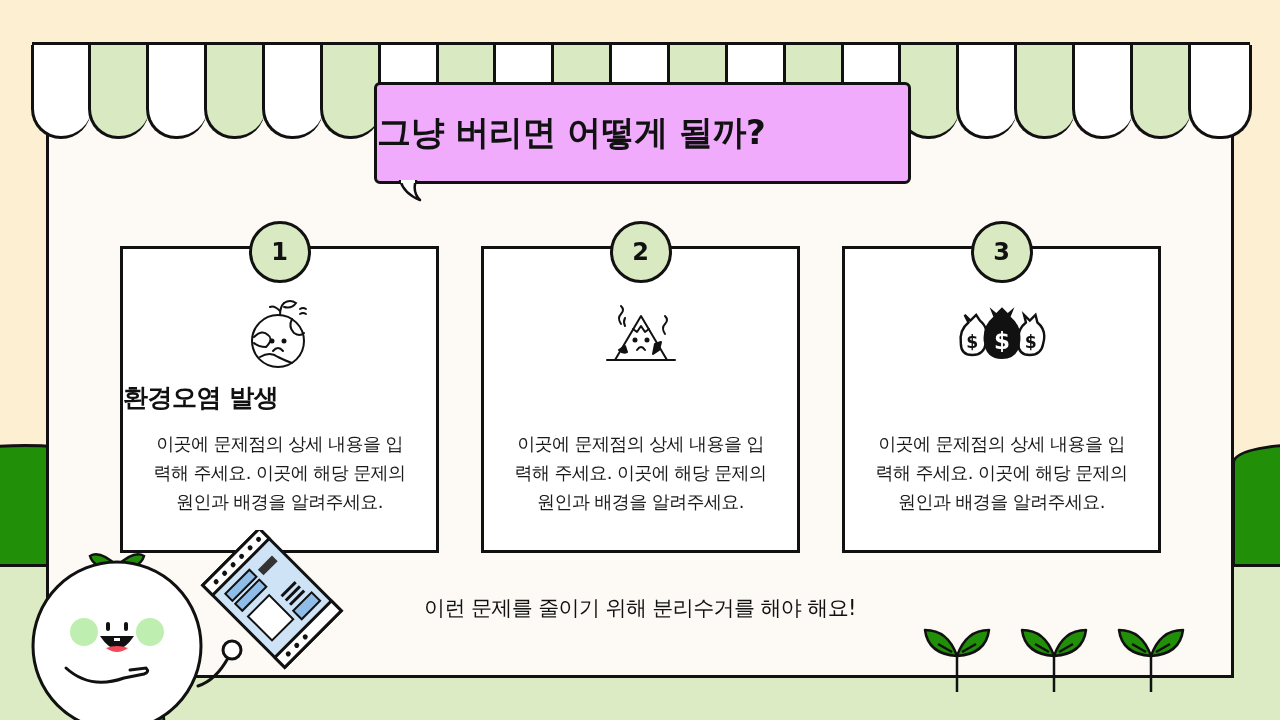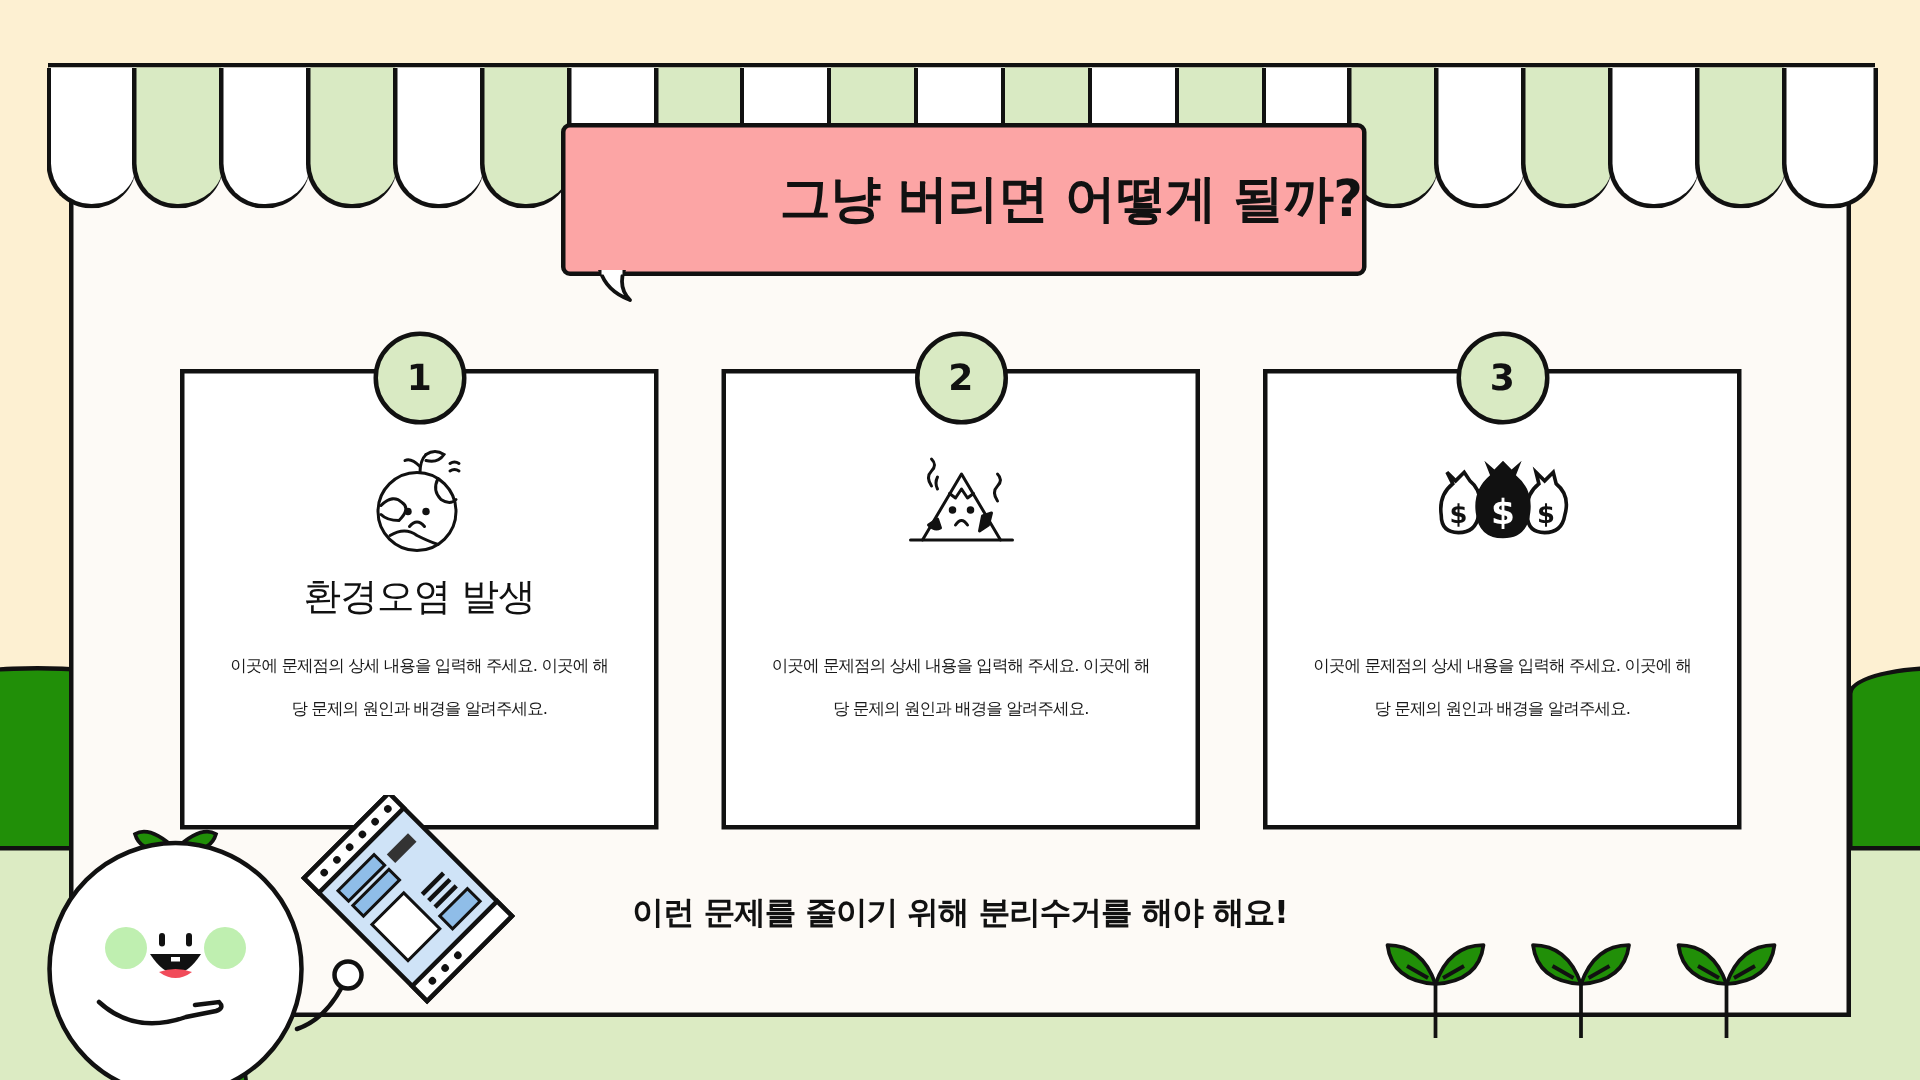--- a/index.html
+++ b/index.html
@@ -33,22 +33,22 @@
     border-bottom: 3px solid #111; border-right: 0;
     border-radius: 0 0 30px 30px / 0 0 30px 30px;
     margin-left: -1.5px; margin-right: -1.5px;
   }
   .awning-stripe:last-child { border-right: 3px solid #111; }
   .awning-stripe.white { background: #ffffff; }
   .awning-stripe.green { background: #d9eac3; }
 
   .bubble {
     position: absolute; left: 374px; top: 82px; width: 537px; height: 102px;
-    background: #fca5a5; border: 3px solid #111; border-radius: 6px;
-    display: flex; align-items: center; justify-content: flex-end;
+    background: #f0abfc; border: 3px solid #111; border-radius: 6px;
+    display: flex; align-items: center; justify-content: flex-start;
   }
   .bubble-tail {
     position: absolute; left: 398px; top: 180px; width: 30px; height: 22px;
   }
   .bubble-title {
     font-size: 34px; font-weight: bold; letter-spacing: -0.5px;
   }
 
   .card {
     position: absolute; top: 246px; width: 319px; height: 307px;
@@ -59,32 +59,32 @@
     width: 62px; height: 62px; border-radius: 50%;
     background: #d9eac3; border: 3px solid #111;
     display: flex; align-items: center; justify-content: center;
     font-size: 24px; font-weight: bold;
   }
   .card-icon {
     position: absolute; top: 50px; left: 50%; transform: translateX(-50%);
     width: 90px; height: 70px; display: flex; align-items: center; justify-content: center;
   }
   .card-title {
-    position: absolute; top: 132px; left: 0; width: 100%; text-align: center;
-    font-size: 25px; font-weight: normal; letter-spacing: -0.5px;
+    position: absolute; top: 132px; left: 0; width: 100%; 
+    font-size: 25px; font-weight: bold; letter-spacing: -0.5px;
   }
   .card-desc {
     position: absolute; top: 180px; left: 30px; width: 253px;
-    text-align: center; font-size: 11px; line-height: 29px; color: #1a1a1a;
+    text-align: center; font-size: 18px; line-height: 29px; color: #1a1a1a;
     letter-spacing: -0.6px;
   }
 
   .footer-text {
     position: absolute; left: 380px; top: 594px; width: 520px; text-align: center;
-    font-size: 21px; letter-spacing: -0.6px; font-weight: bold;
+    font-size: 21px; letter-spacing: -0.6px;
   }
 
   .sprout { position: absolute; top: 624px; width: 70px; height: 70px; }
   .mascot { position: absolute; left: 20px; top: 530px; width: 330px; height: 190px; }
 </style>
 </head>
 <body>
 
 <div class="ground"></div>
 <div class="hill left"></div>

